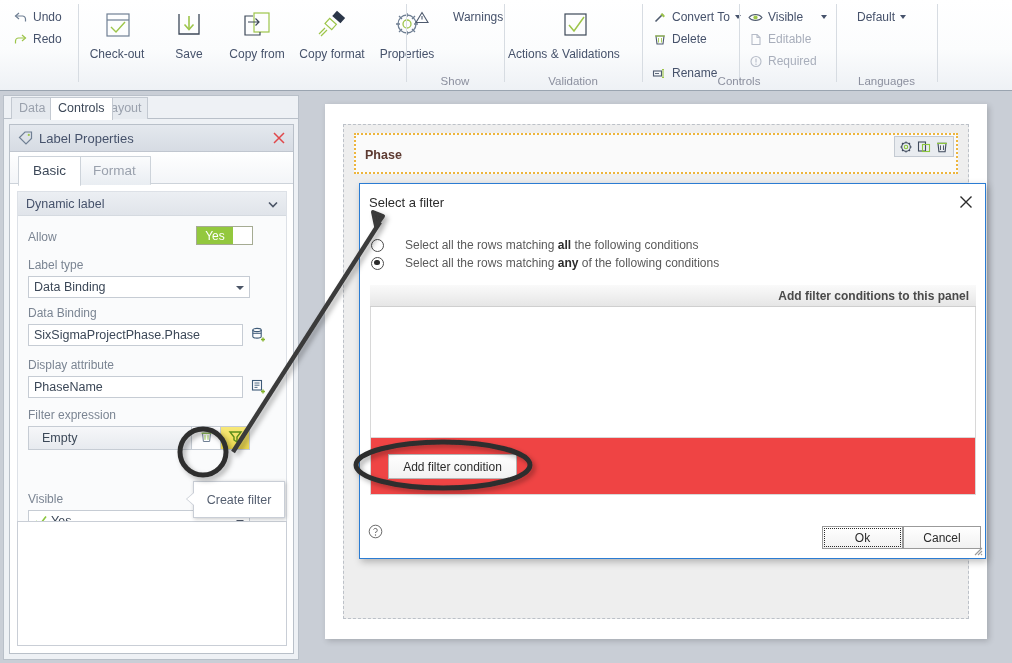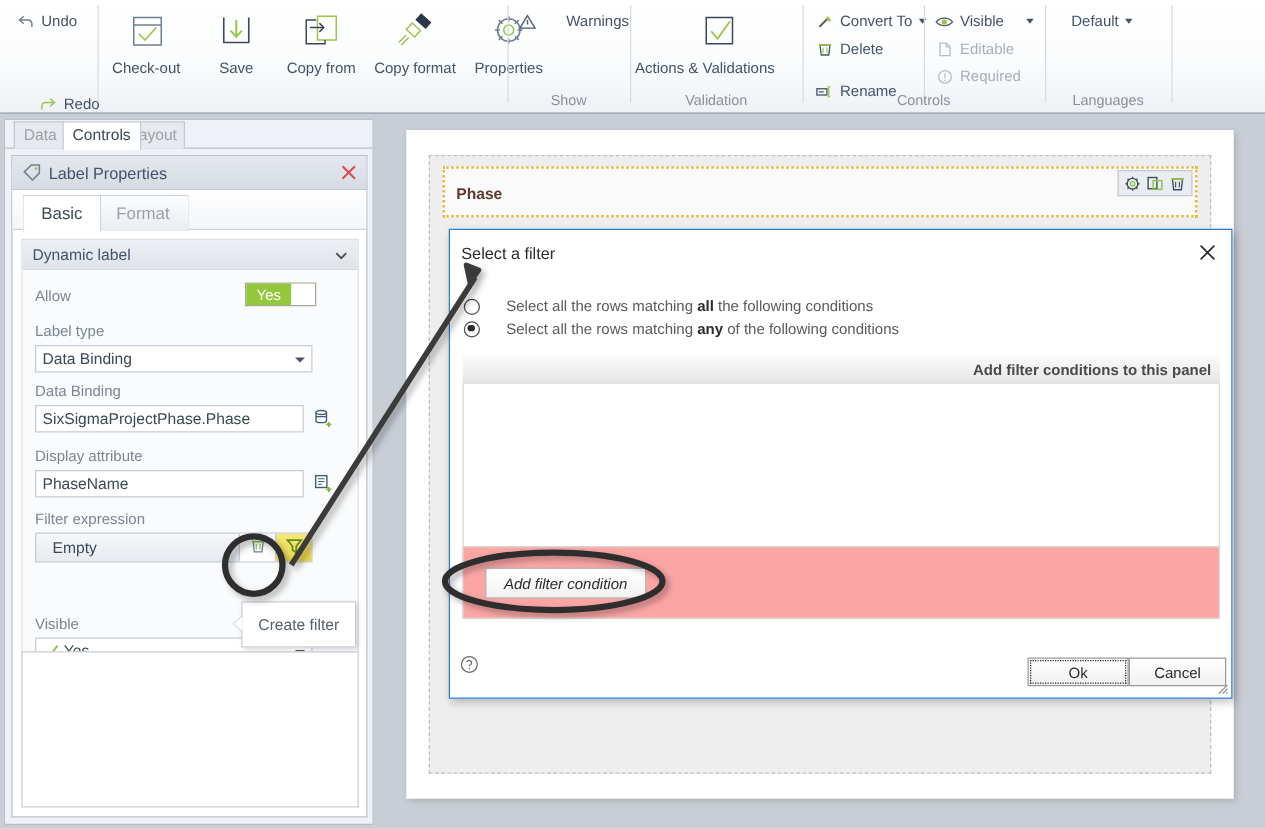--- a/index.html
+++ b/index.html
@@ -483,25 +483,24 @@
     background: #ffffff;
     border-left: 1px solid #d8d8d8;
     border-right: 1px solid #d8d8d8;
     box-sizing: border-box;
   }
   #addcond-area {
     position: absolute;
     left: 10px; top: 253px;
     width: 606px;
     height: 58px;
-    background: #fca5a5;
+    background: #ef4444;
     border: 1px solid #d8d8d8;
     border-top: 1px solid #d8d8d8;
     box-sizing: border-box;
-    font-style: italic;
   }
   #addcond-btn {
     position: absolute;
     left: 17px; top: 16px;
     width: 129px; height: 25px;
     background: linear-gradient(to bottom,#ffffff 0%,#f2f2f2 100%);
     border: 1px solid #b5b5b5;
     box-sizing: border-box;
     font-size: 12px;
     color: #2b2b2b;
@@ -560,21 +559,21 @@
 
   <div class="rb-small" style="left:12px; top:8px;">
     <span class="sico">
       <svg width="15" height="13" viewBox="0 0 15 13">
           <path d="M6 2 L2.5 5 L6 8" fill="none" stroke="#6f7f93" stroke-width="1.2"></path>
           <path d="M2.5 5 H9.5 a3 3 0 0 1 3 3 v2.5" fill="none" stroke="#6f7f93" stroke-width="1.2"></path>
         </svg>
     </span>
     <span>Undo</span>
   </div>
-  <div class="rb-small" style="left:30px; top:30px;margin-top:44px;">
+  <div class="rb-small" style="left:12px; top:30px;">
     <span class="sico">
       <svg width="15" height="13" viewBox="0 0 15 13">
           <path d="M9 2 L12.5 5 L9 8" fill="none" stroke="#9dc54a" stroke-width="1.2"></path>
           <path d="M12.5 5 H5.5 a3 3 0 0 0 -3 3 v2.5" fill="none" stroke="#9dc54a" stroke-width="1.2"></path>
         </svg>
     </span>
     <span>Redo</span>
   </div>
 
   <div class="rb-sep" style="left:78px;"></div>

